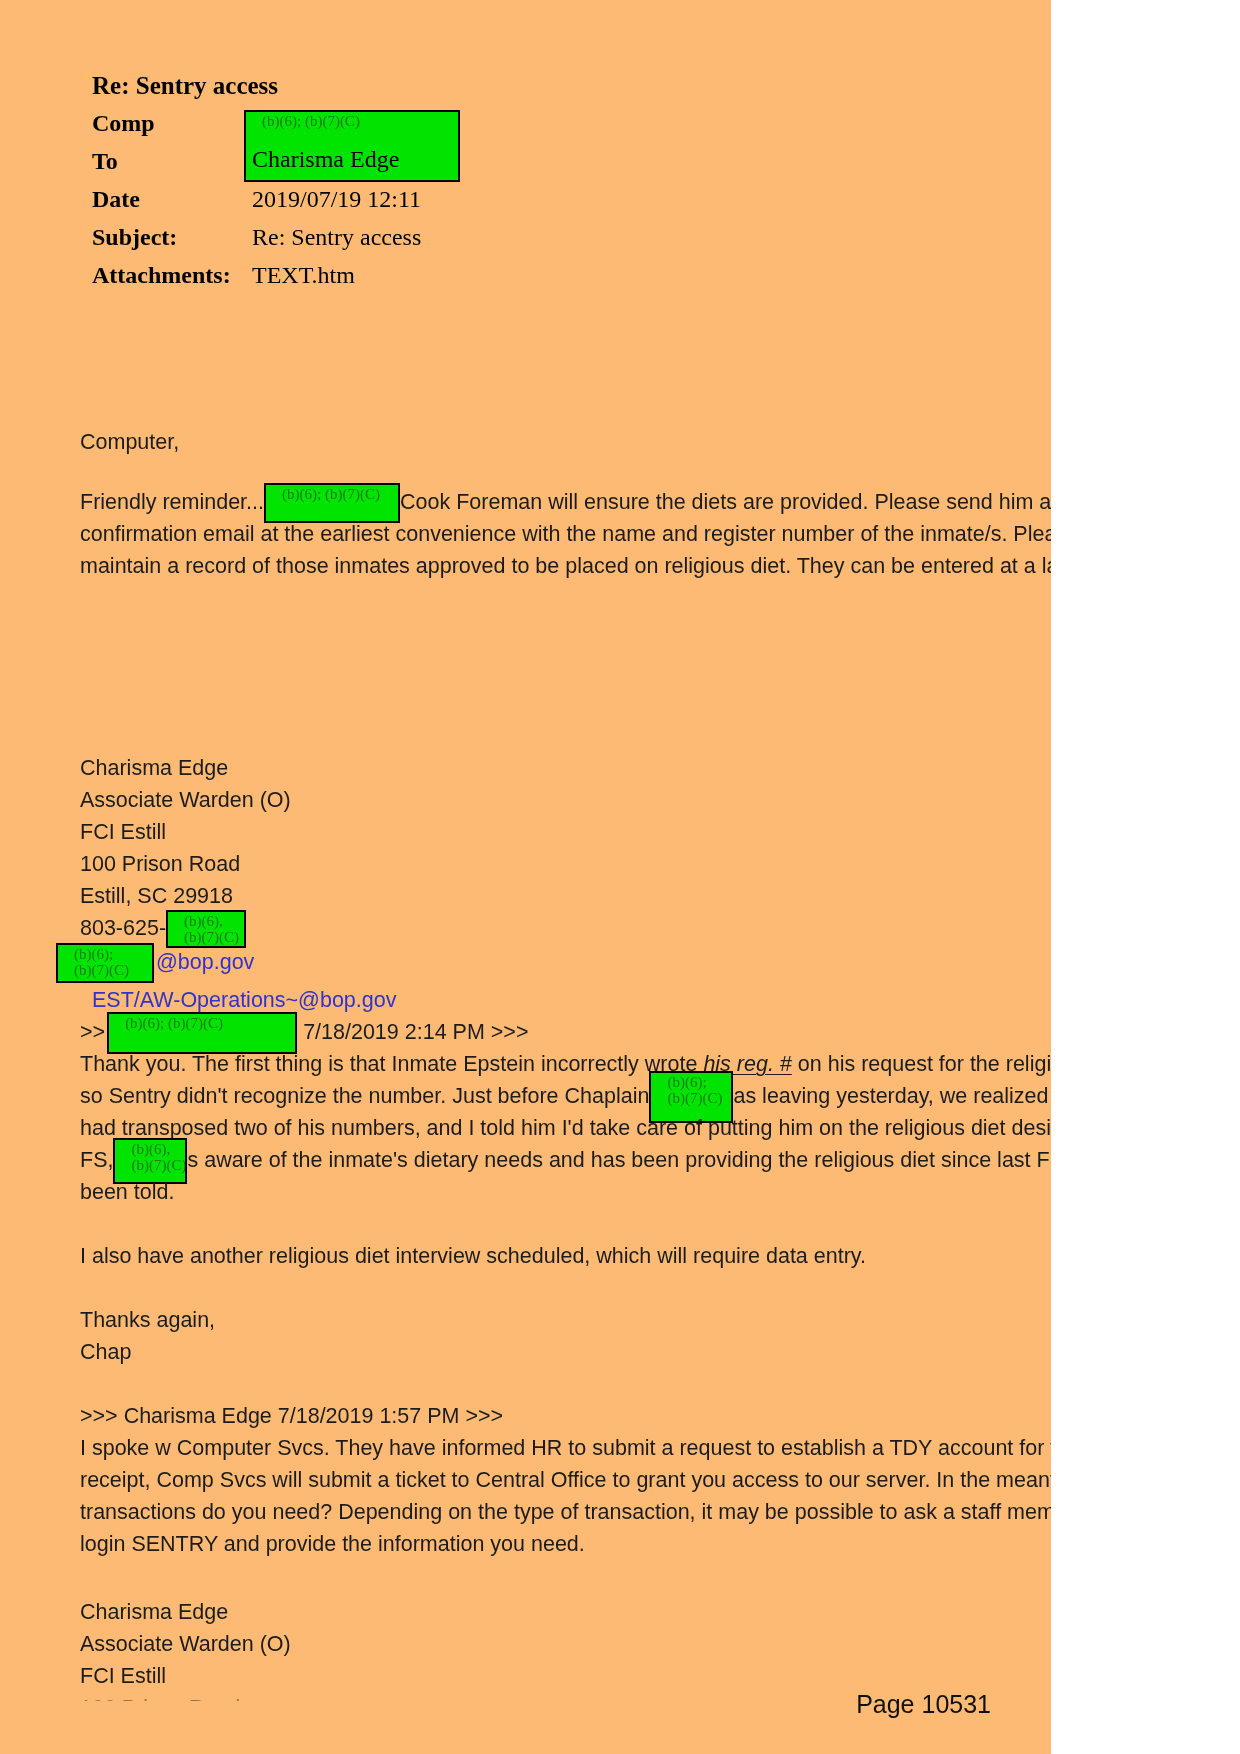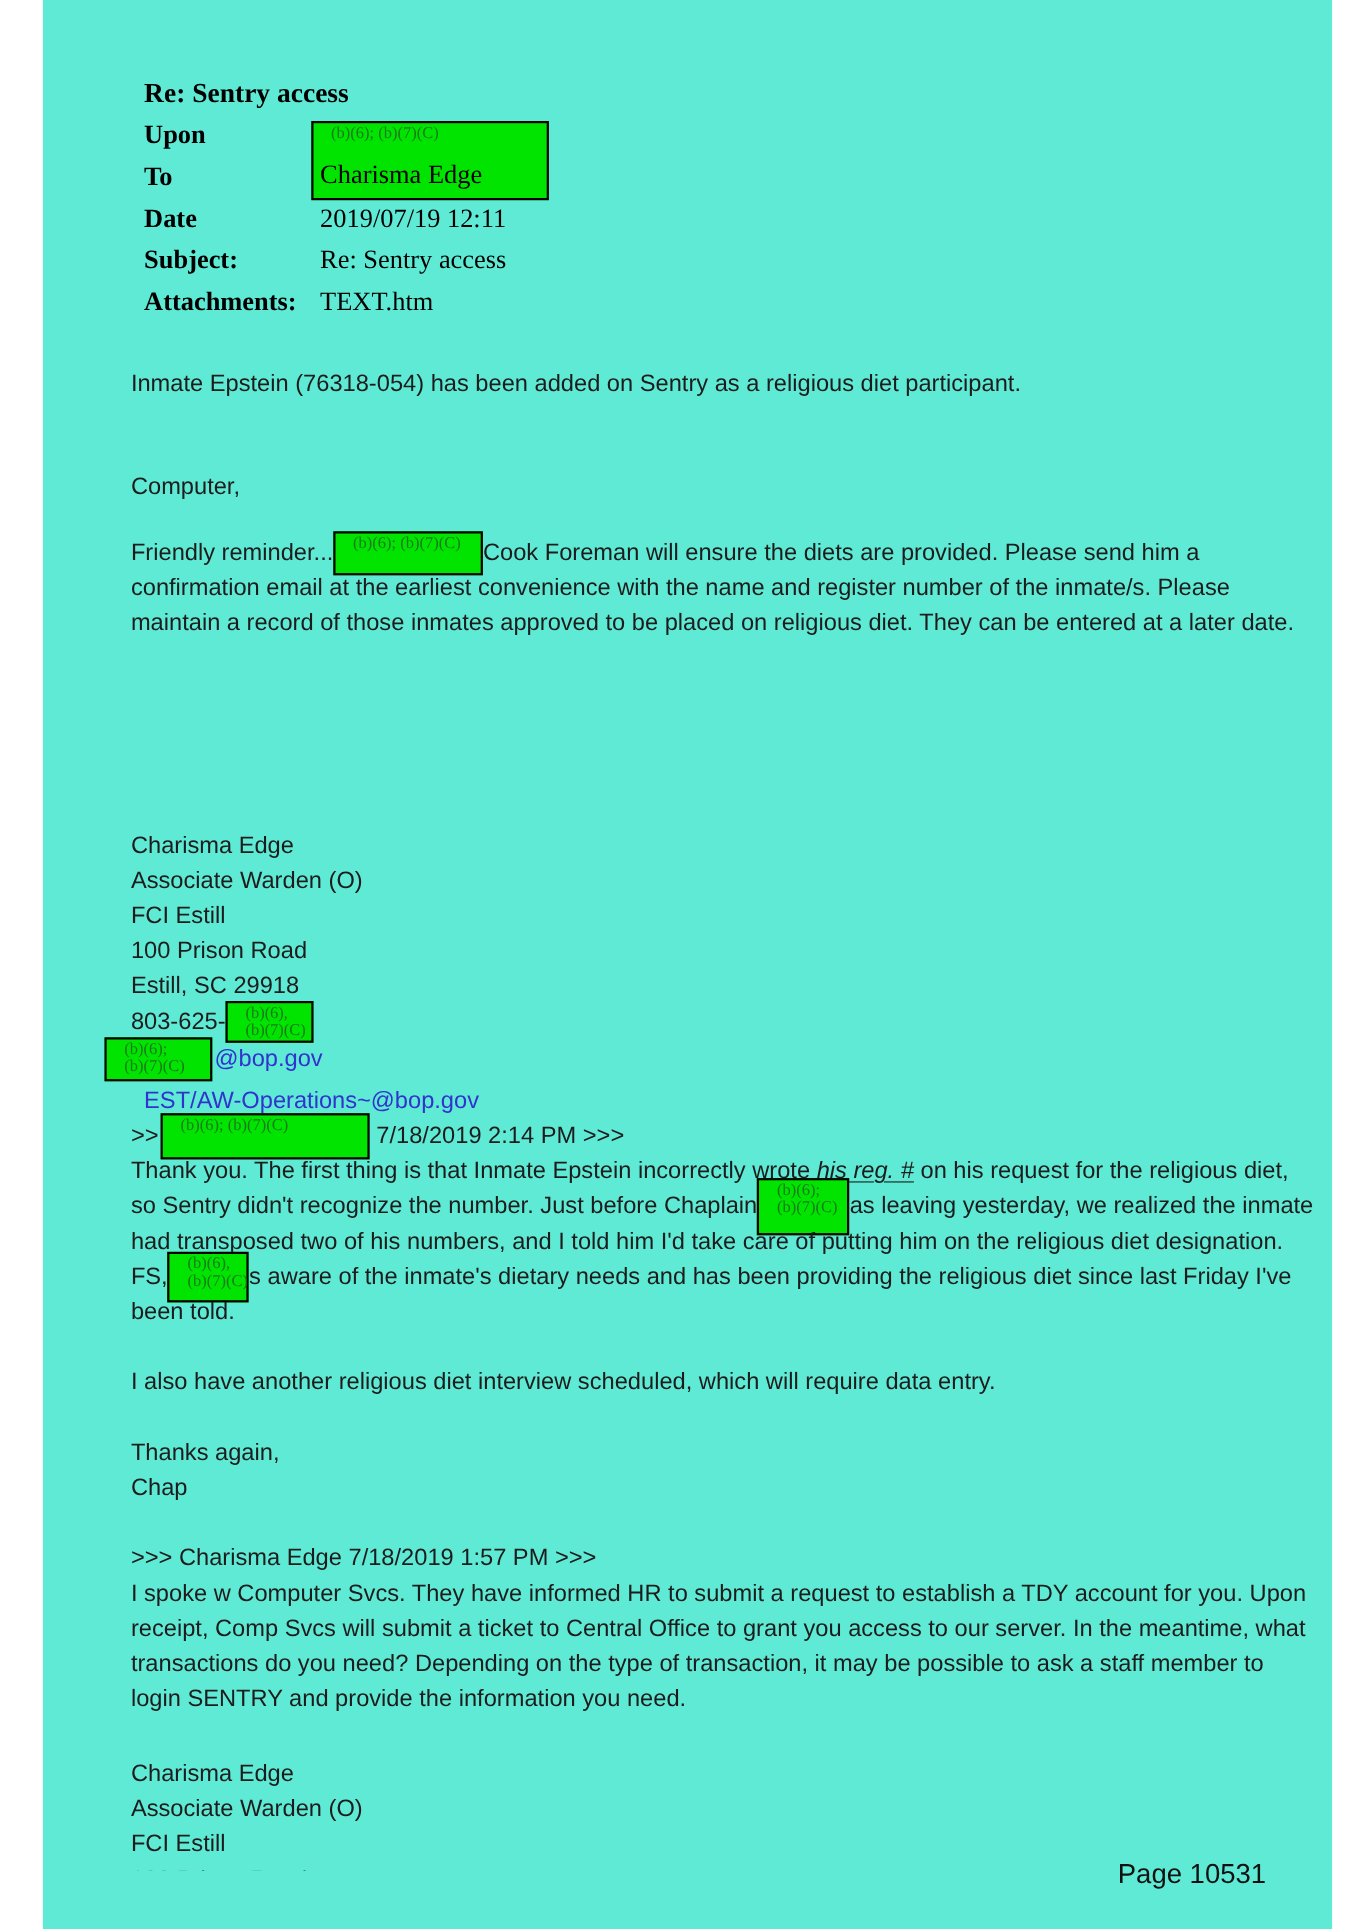--- a/index.html
+++ b/index.html
@@ -4,26 +4,25 @@
 <style>
   :root{
     --green:#00e400;
     --green-label:#187a18;
     --link:#3232cd;
     --ink:#1c1c1c;
   }
   html,body{margin:0;padding:0;background:#fff;}
   .page{
     position:relative;
-    width:1172px;height:1754px;
-    background:#5eead4;
+    width:1051px;height:1754px;
+    background:#fdba74;
     font-family:"Liberation Sans",sans-serif;
     color:var(--ink);
     overflow:hidden;
-    margin-left:39px;
   }
   
   .hdr{position:absolute;font-family:"Liberation Serif",serif;color:#000;}
   .hdr.title{left:92px;top:72px;font-size:25px;font-weight:bold;}
   .hdr.lbl{left:92px;font-size:24px;font-weight:bold;}
   .hdr.val{left:252px;font-size:24px;}
   .to-val{left:464px;}
   
   .redact{
     background:var(--green);
@@ -58,38 +57,37 @@
     font-size:25px;color:#111;
   }
 </style>
 </head>
 <body>
 
 <div class="page">
 
   <div class="hdr title">Re: Sentry access</div>
 
-  <div class="hdr lbl" style="top:110px">Upon</div>
+  <div class="hdr lbl" style="top:110px">Comp</div>
   <div class="hdr lbl" style="top:148px">To</div>
 
   <div class="redact r-header">
     <span class="rl">(b)(6); (b)(7)(C)</span>
   </div>
   <div class="hdr val to-val" style="top:146px">Charisma Edge</div>
 
   <div class="hdr lbl" style="top:186px">Date</div>
   <div class="hdr val" style="top:186px">2019/07/19 12:11</div>
 
   <div class="hdr lbl" style="top:224px">Subject:</div>
   <div class="hdr val" style="top:224px">Re: Sentry access</div>
 
   <div class="hdr lbl" style="top:262px">Attachments:</div>
   <div class="hdr val" style="top:262px">TEXT.htm</div>
 
-  <div class="b para" style="top:332px">Inmate Epstein (76318-054) has been added on Sentry as a religious diet participant.</div>
 
   <div class="b" style="top:426px">Computer,</div>
 
   <div class="b para" style="top:486px">
     <span>Friendly reminder...</span><span class="redact r-reminder"><span class="rl">(b)(6); (b)(7)(C)</span></span><span>Cook Foreman will ensure the diets are provided. Please send him a confirmation email at the earliest convenience with the name and register number of the inmate/s.  Please maintain a record of those inmates approved to be placed on religious diet. They can be entered at a later date.</span>
   </div>
 
   <div class="b" style="top:752px">
     <div>Charisma Edge</div>
     <div>Associate Warden (O)</div>

